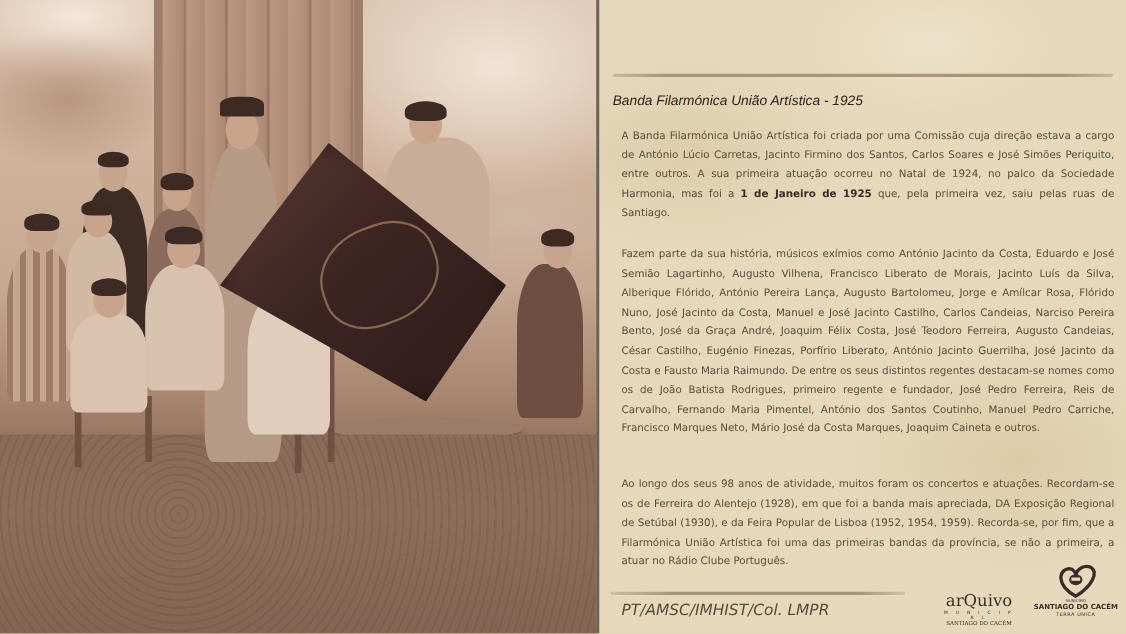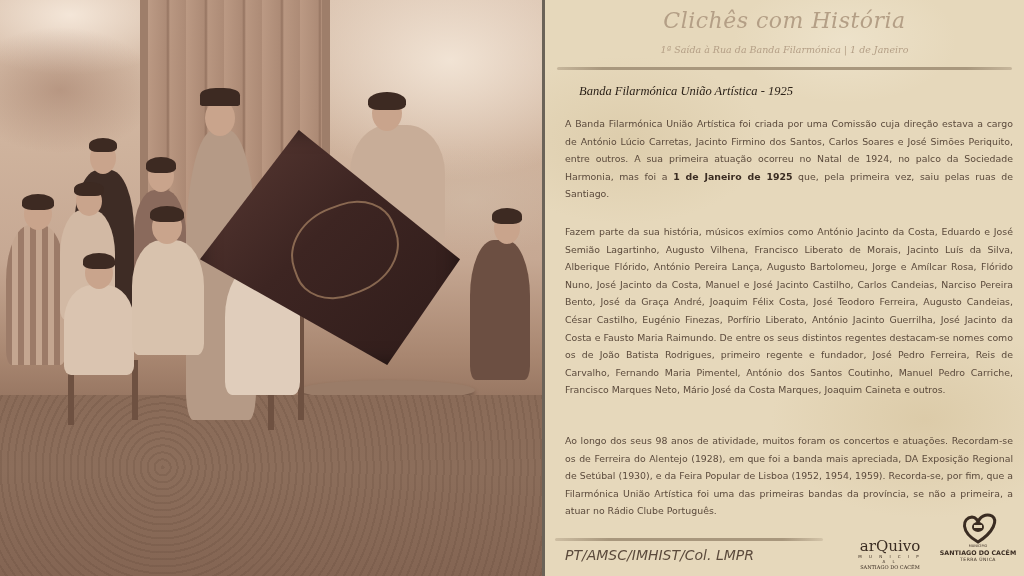--- a/index.html
+++ b/index.html
@@ -73,22 +73,22 @@
   .hdr-sub {
     position: absolute; left: 0; width: 479px; top: 44px; text-align: center;
     font-family: "DejaVu Serif", serif; font-style: italic; font-size: 9.5px; color: #b49f86;
   }
   .hdr-rule {
     position: absolute; left: 12px; top: 67px; width: 455px; height: 3px;
     background: linear-gradient(90deg, rgba(168,150,125,0.5), #a8977d 10%, #a8977d 90%, rgba(168,150,125,0.5));
     border-radius: 2px;
   }
   .section-title {
-    position: absolute; left: 34px; top: 84px;
-    font-family: Liberation Serif, serif; font-style: italic; font-size: 12.5px; color: #2b2118;
+    position: absolute; left: 12px; top: 84px;
+    font-family: Liberation Sans, sans-serif; font-style: italic; font-size: 12.5px; color: #2b2118;
   }
   .body-text {
     position: absolute; left: 20px; width: 448px;
     font-family: "DejaVu Sans", sans-serif; font-size: 9.4px; line-height: 17.6px;
     color: #5b4a3c; text-align: justify;
   }
   .body-text b { color: #3a2c22; }
   .p1 { top: 115px; }
   .p2 { top: 223px; }
   .p3 { top: 432px; }
@@ -169,22 +169,20 @@
   <div class="head" style="left:248px;top:236px;width:30px;height:34px;"></div>
   <div class="hair" style="left:246px;top:232px;width:34px;height:16px;"></div>
 
   <div class="flag"></div>
   <div class="flag-ornament"></div>
 </div>
 
 <div class="divider-v"></div>
 
 <div class="panel">
-  <div class="hdr-title">Clichês com História</div>
-  <div class="hdr-sub">1ª Saída à Rua da Banda Filarmónica | 1 de Janeiro</div>
   <div class="hdr-rule"></div>
 
   <div class="section-title">Banda Filarmónica União Artística - 1925</div>
 
   <div class="body-text p1"><span>A Banda Filarmónica União Artística foi criada por uma Comissão cuja direção estava a cargo de António Lúcio Carretas, Jacinto Firmino dos Santos, Carlos Soares e José Simões Periquito, entre outros. A sua primeira atuação ocorreu no Natal de 1924, no palco da Sociedade Harmonia, mas foi a </span><b>1 de Janeiro de 1925</b><span> que, pela primeira vez, saiu pelas ruas de Santiago.</span></div>
 
   <div class="body-text p2">Fazem parte da sua história, músicos exímios como António Jacinto da Costa, Eduardo e José Semião Lagartinho, Augusto Vilhena, Francisco Liberato de Morais, Jacinto Luís da Silva, Alberique Flórido, António Pereira Lança, Augusto Bartolomeu, Jorge e Amílcar Rosa, Flórido Nuno, José Jacinto da Costa, Manuel e José Jacinto Castilho, Carlos Candeias, Narciso Pereira Bento, José da Graça André, Joaquim Félix Costa, José Teodoro Ferreira, Augusto Candeias, César Castilho, Eugénio Finezas, Porfírio Liberato, António Jacinto Guerrilha, José Jacinto da Costa e Fausto Maria Raimundo. De entre os seus distintos regentes destacam-se nomes como os de João Batista Rodrigues, primeiro regente e fundador, José Pedro Ferreira, Reis de Carvalho, Fernando Maria Pimentel, António dos Santos Coutinho, Manuel Pedro Carriche, Francisco Marques Neto, Mário José da Costa Marques, Joaquim Caineta e outros.</div>
 
   <div class="body-text p3">Ao longo dos seus 98 anos de atividade, muitos foram os concertos e atuações. Recordam-se os de Ferreira do Alentejo (1928), em que foi a banda mais apreciada, DA Exposição Regional de Setúbal (1930), e da Feira Popular de Lisboa (1952, 1954, 1959). Recorda-se, por fim, que a Filarmónica União Artística foi uma das primeiras bandas da província, se não a primeira, a atuar no Rádio Clube Português.</div>
 

